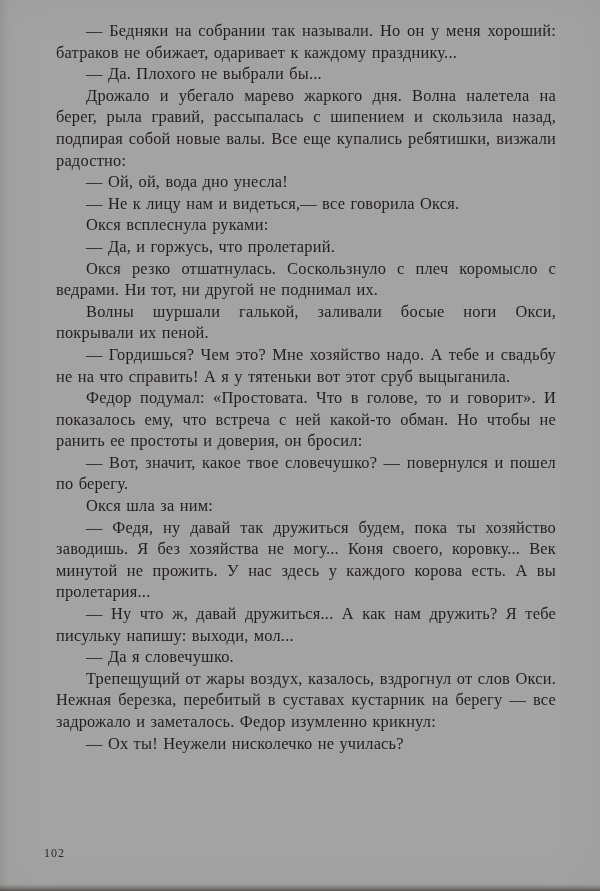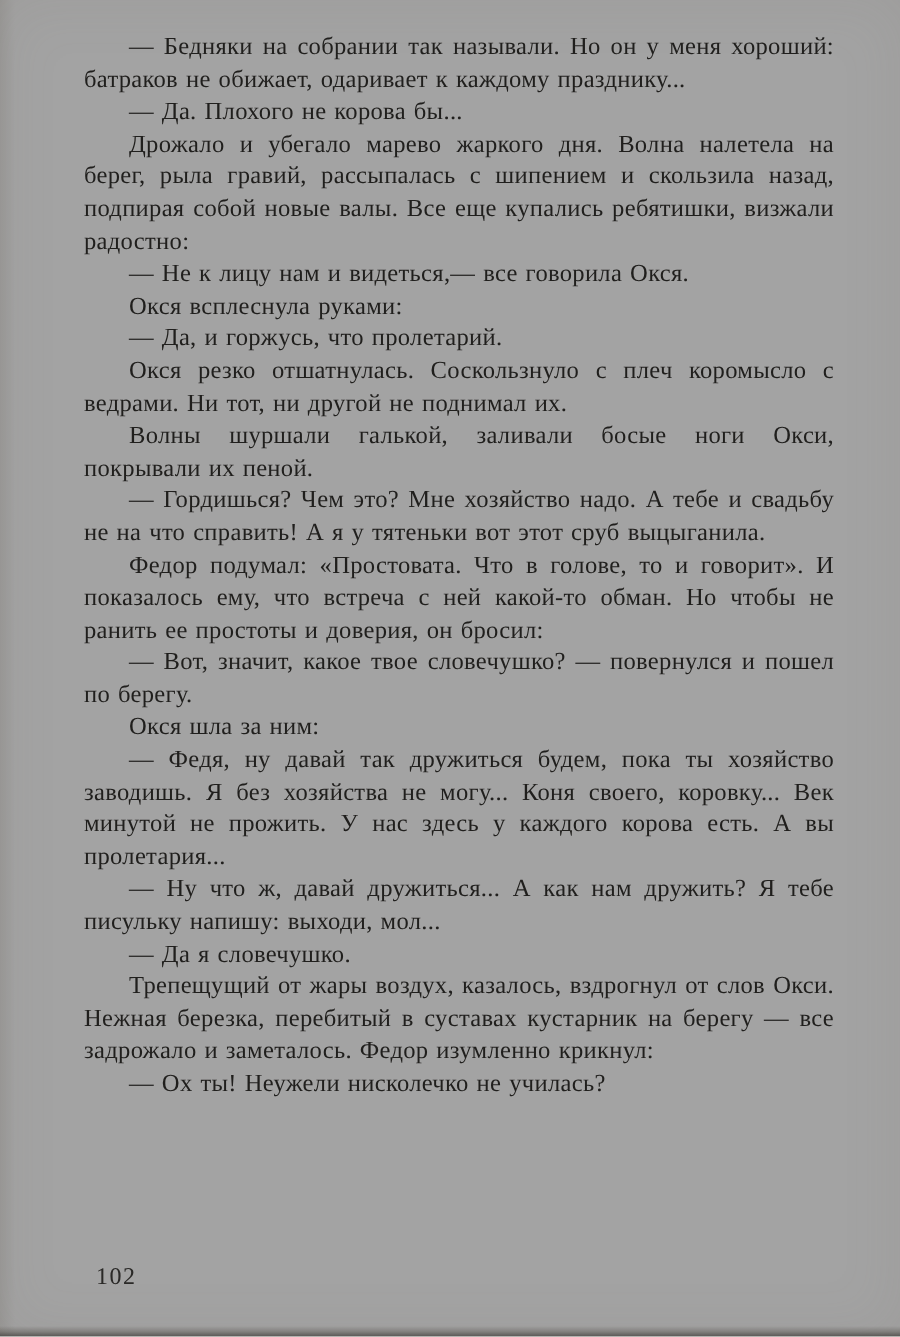--- a/index.html
+++ b/index.html
@@ -31,23 +31,23 @@
     text-align: justify;
     letter-spacing: 0.2px;
   }
   .text-block p {
     margin: 0;
     text-indent: 30px;
     word-spacing: 1px;
   }
   .page-number {
     position: absolute;
-    left: 64px;
+    left: 44px;
     bottom: 30px;
-    font-size: 16px;
+    font-size: 12px;
     letter-spacing: 1px;
     color: #2a2927;
   }
   .scan-edge {
     position: absolute;
     left: 0;
     right: 0;
     bottom: 0;
     height: 7px;
     background: linear-gradient(180deg, rgba(90,86,80,0.0) 0%, rgba(70,66,60,0.35) 55%, rgba(40,38,34,0.6) 100%);
@@ -61,22 +61,23 @@
     background: linear-gradient(90deg, rgba(110,105,96,0.18), rgba(110,105,96,0));
   }
 </style>
 </head>
 <body>
 
 <div class="scan-page">
   <div class="scan-side"></div>
   <div class="text-block">
       <p>— Бедняки на собрании так называли. Но он у меня хороший: батраков не обижает, одаривает к каждому празднику...</p>
-      <p>— Да. Плохого не корова бы...</p>
+      <p>— Да. Плохого не выбрали бы...</p>
       <p>Дрожало и убегало марево жаркого дня. Волна налетела на берег, рыла гравий, рассыпалась с шипением и скользила назад, подпирая собой новые валы. Все еще купались ребятишки, визжали радостно:</p>
+      <p>— Ой, ой, вода дно унесла!</p>
       <p>— Не к лицу нам и видеться,— все говорила Окся.</p>
       <p>Окся всплеснула руками:</p>
       <p>— Да, и горжусь, что пролетарий.</p>
       <p>Окся резко отшатнулась. Соскользнуло с плеч коромысло с ведрами. Ни тот, ни другой не поднимал их.</p>
       <p>Волны шуршали галькой, заливали босые ноги Окси, покрывали их пеной.</p>
       <p>— Гордишься? Чем это? Мне хозяйство надо. А тебе и свадьбу не на что справить! А я у тятеньки вот этот сруб выцыганила.</p>
       <p>Федор подумал: «Простовата. Что в голове, то и говорит». И показалось ему, что встреча с ней какой-то обман. Но чтобы не ранить ее простоты и доверия, он бросил:</p>
       <p>— Вот, значит, какое твое словечушко? — повернулся и пошел по берегу.</p>
       <p>Окся шла за ним:</p>
       <p>— Федя, ну давай так дружиться будем, пока ты хозяйство заводишь. Я без хозяйства не могу... Коня своего, коровку... Век минутой не прожить. У нас здесь у каждого корова есть. А вы пролетария...</p>

